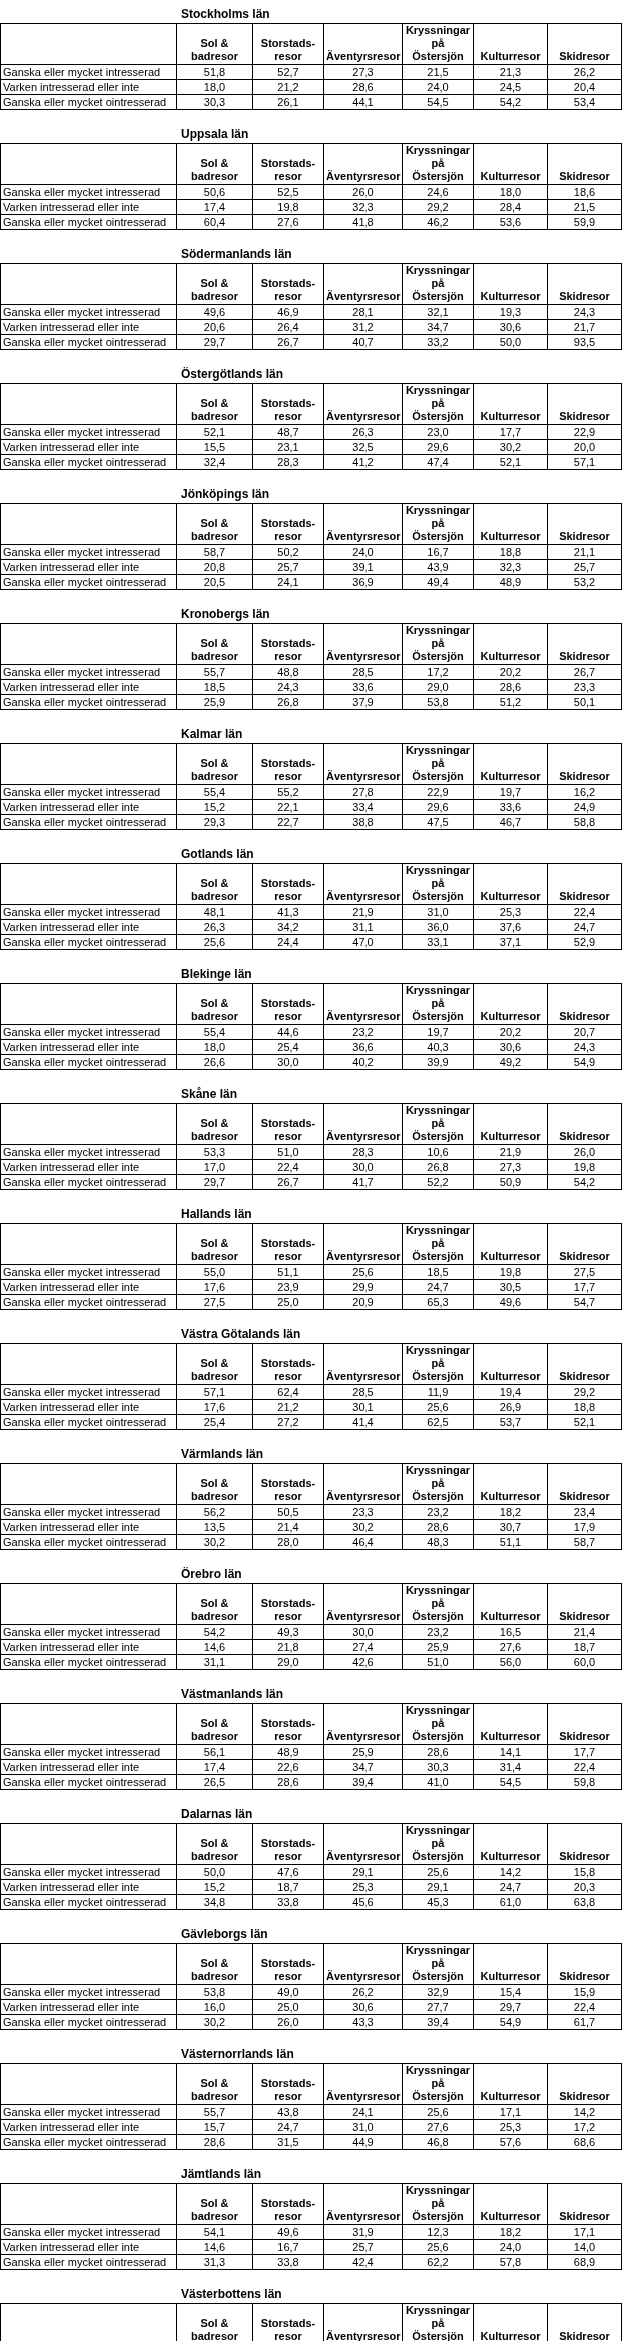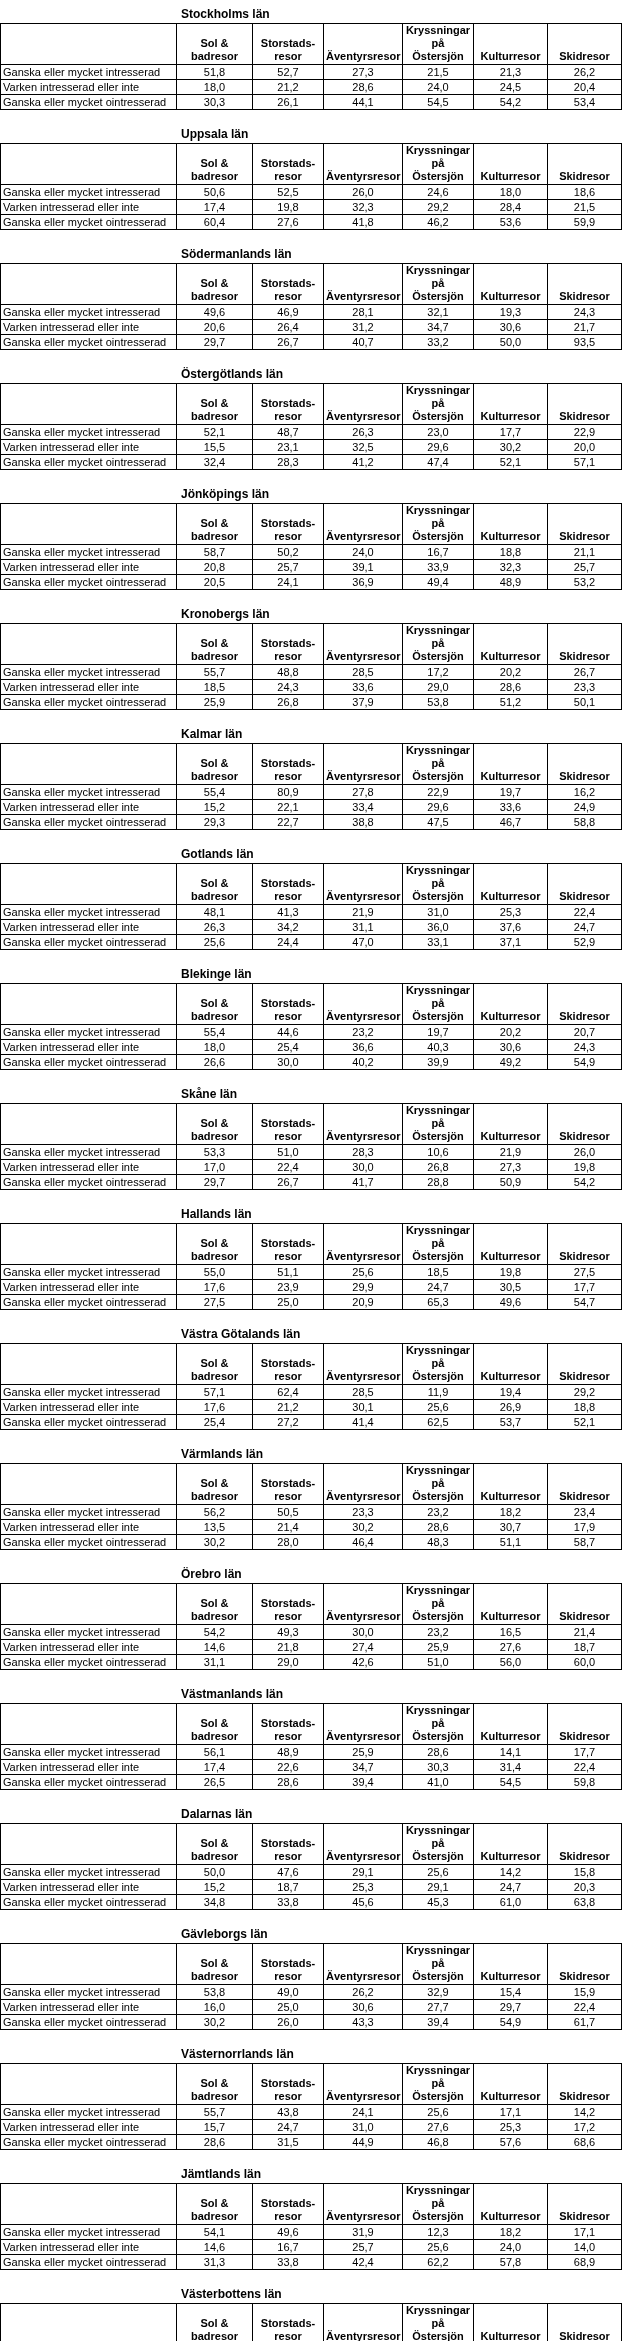--- a/index.html
+++ b/index.html
@@ -328,21 +328,21 @@
             <td class="value-cell">24,0</td>
             <td class="value-cell">16,7</td>
             <td class="value-cell">18,8</td>
             <td class="value-cell">21,1</td>
           </tr>
           <tr>
             <td class="row-label">Varken intresserad eller inte</td>
             <td class="value-cell">20,8</td>
             <td class="value-cell">25,7</td>
             <td class="value-cell">39,1</td>
-            <td class="value-cell">33,9</td>
+            <td class="value-cell">43,9</td>
             <td class="value-cell">32,3</td>
             <td class="value-cell">25,7</td>
           </tr>
           <tr>
             <td class="row-label">Ganska eller mycket ointresserad</td>
             <td class="value-cell">20,5</td>
             <td class="value-cell">24,1</td>
             <td class="value-cell">36,9</td>
             <td class="value-cell">49,4</td>
             <td class="value-cell">48,9</td>
@@ -433,21 +433,21 @@
             <th>Kryssningar
 på Östersjön</th>
             <th>Kulturresor</th>
             <th>Skidresor</th>
           </tr>
       </thead>
       <tbody>
           <tr>
             <td class="row-label">Ganska eller mycket intresserad</td>
             <td class="value-cell">55,4</td>
-            <td class="value-cell">80,9</td>
+            <td class="value-cell">55,2</td>
             <td class="value-cell">27,8</td>
             <td class="value-cell">22,9</td>
             <td class="value-cell">19,7</td>
             <td class="value-cell">16,2</td>
           </tr>
           <tr>
             <td class="row-label">Varken intresserad eller inte</td>
             <td class="value-cell">15,2</td>
             <td class="value-cell">22,1</td>
             <td class="value-cell">33,4</td>
@@ -627,21 +627,21 @@
             <td class="value-cell">30,0</td>
             <td class="value-cell">26,8</td>
             <td class="value-cell">27,3</td>
             <td class="value-cell">19,8</td>
           </tr>
           <tr>
             <td class="row-label">Ganska eller mycket ointresserad</td>
             <td class="value-cell">29,7</td>
             <td class="value-cell">26,7</td>
             <td class="value-cell">41,7</td>
-            <td class="value-cell">28,8</td>
+            <td class="value-cell">52,2</td>
             <td class="value-cell">50,9</td>
             <td class="value-cell">54,2</td>
           </tr>
         </tbody>
     </table>
   </section>
 
   <section class="block">
     <h2 class="county-title">Hallands län</h2>
     <table class="county-table">

